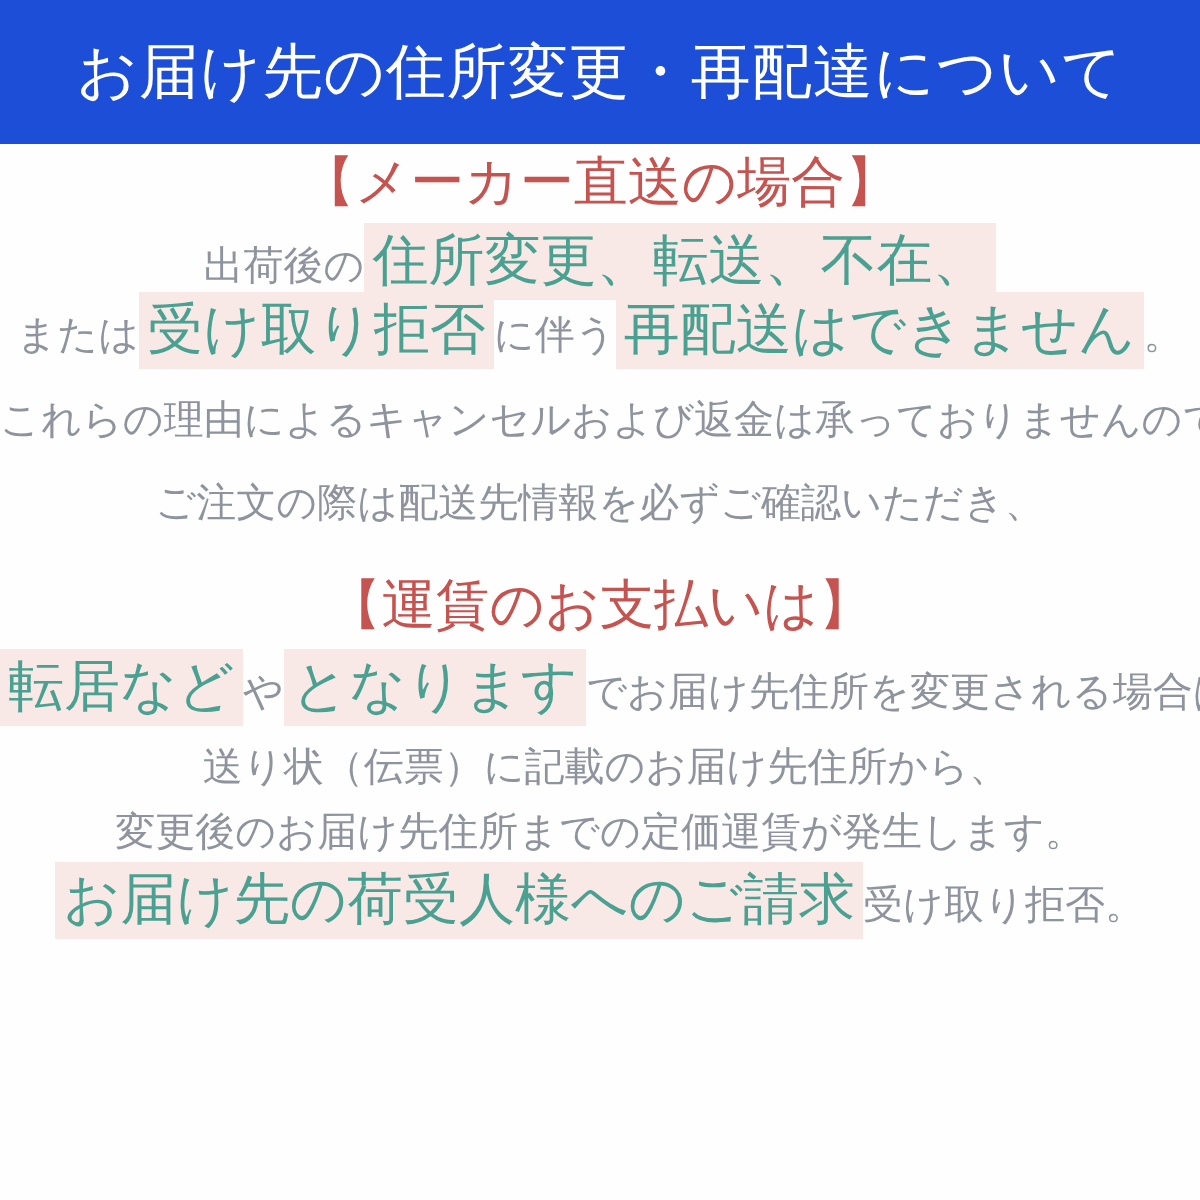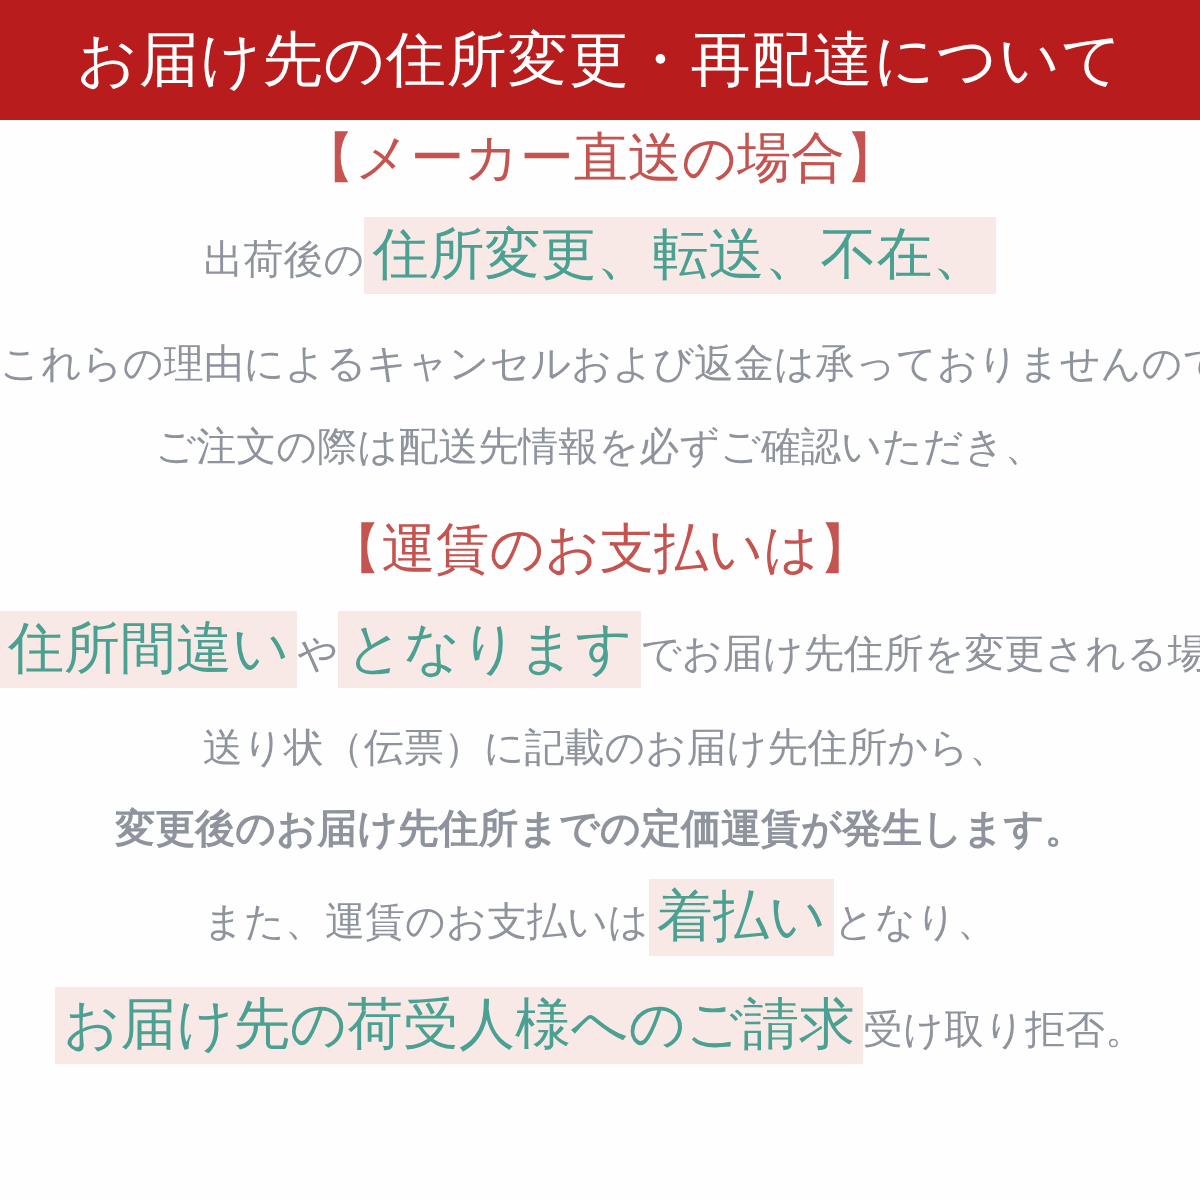--- a/index.html
+++ b/index.html
@@ -9,22 +9,22 @@
     font-family: "Liberation Sans", "DejaVu Sans", sans-serif;
   }
   .page {
     position: relative;
     width: 1200px;
     height: 1200px;
     background: #fefefe;
     overflow: hidden;
   }
   .banner {
-    height: 120px;
-    background: #b91c1c;
+    height: 144px;
+    background: #1d4ed8;
     color: #ffffff;
     display: flex;
     align-items: center;
     justify-content: center;
     font-size: 60px;
     letter-spacing: 1px;
     white-space: nowrap;
   }
   .heading {
     color: #c5534f;
@@ -32,72 +32,72 @@
     font-size: 54px;
     line-height: 1.1;
     white-space: nowrap;
   }
   .h-maker { margin-top: 8px; }
   .h-yamato { margin-top: 40px; }
   .line {
     text-align: center;
     white-space: nowrap;
   }
-  .line-big { line-height: 82px; }
+  .line-big { line-height: 45px; }
   .line-gray { line-height: 48px; }
   .g {
     color: #8e939d;
     font-size: 40px;
   }
   .hl {
     color: #4ba191;
     background: #f8e9e6;
     font-size: 56px;
     padding: 5px 8px 9px 8px;
   }
   .m-l1 { margin-top: 26px; }
   .m-l2 { margin-top: 10px; }
   .m-l3 { margin-top: 30px; }
   .m-l4 { margin-top: 26px; }
   .m-l5 { margin-top: 12px; }
   .y-l1 { margin-top: 28px; }
   .y-l2 { margin-top: 20px; padding-left: 12px; }
-  .y-l3 { margin-top: 24px; font-weight: bold; }
+  .y-l3 { margin-top: 8px; }
   .y-l4 { margin-top: 14px; }
   .y-l5 { margin-top: 12px; }
 </style>
 </head>
 <body>
 
 <div class="page">
 
   <div class="banner">
     <span>お届け先の住所変更・再配達について</span>
   </div>
 
   <div>
     <div class="heading h-maker">【メーカー直送の場合】</div>
 
     <div class="line line-big m-l1"><span class="g">出荷後の</span><span class="hl">住所変更、転送、不在、</span></div>
 
+    <div class="line line-big m-l2"><span class="g">または</span><span class="hl">受け取り拒否</span><span class="g">に伴う</span><span class="hl">再配送はできません</span><span class="g">。</span></div>
 
     <div class="line line-gray m-l3"><span class="g">これらの理由によるキャンセルおよび返金は承っておりませんので、</span></div>
 
     <div class="line line-gray m-l4"><span class="g">ご注文の際は配送先情報を必ずご確認いただき、</span></div>
 
   </div>
 
   <div>
     <div class="heading h-yamato">【運賃のお支払いは】</div>
 
-    <div class="line line-big y-l1"><span class="hl">住所間違い</span><span class="g">や</span><span class="hl">となります</span><span class="g">でお届け先住所を変更される場合は、</span></div>
+    <div class="line line-big y-l1"><span class="hl">転居など</span><span class="g">や</span><span class="hl">となります</span><span class="g">でお届け先住所を変更される場合は、</span></div>
 
     <div class="line line-gray y-l2"><span class="g">送り状（伝票）に記載のお届け先住所から、</span></div>
 
     <div class="line line-gray y-l3"><span class="g">変更後のお届け先住所までの定価運賃が発生します。</span></div>
 
-    <div class="line line-big y-l4"><span class="g">また、運賃のお支払いは</span><span class="hl">着払い</span><span class="g">となり、</span></div>
 
     <div class="line line-big y-l5"><span class="hl">お届け先の荷受人様へのご請求</span><span class="g">受け取り拒否。</span></div>
 
   </div>
 
 </div>
 
 </body></html>

